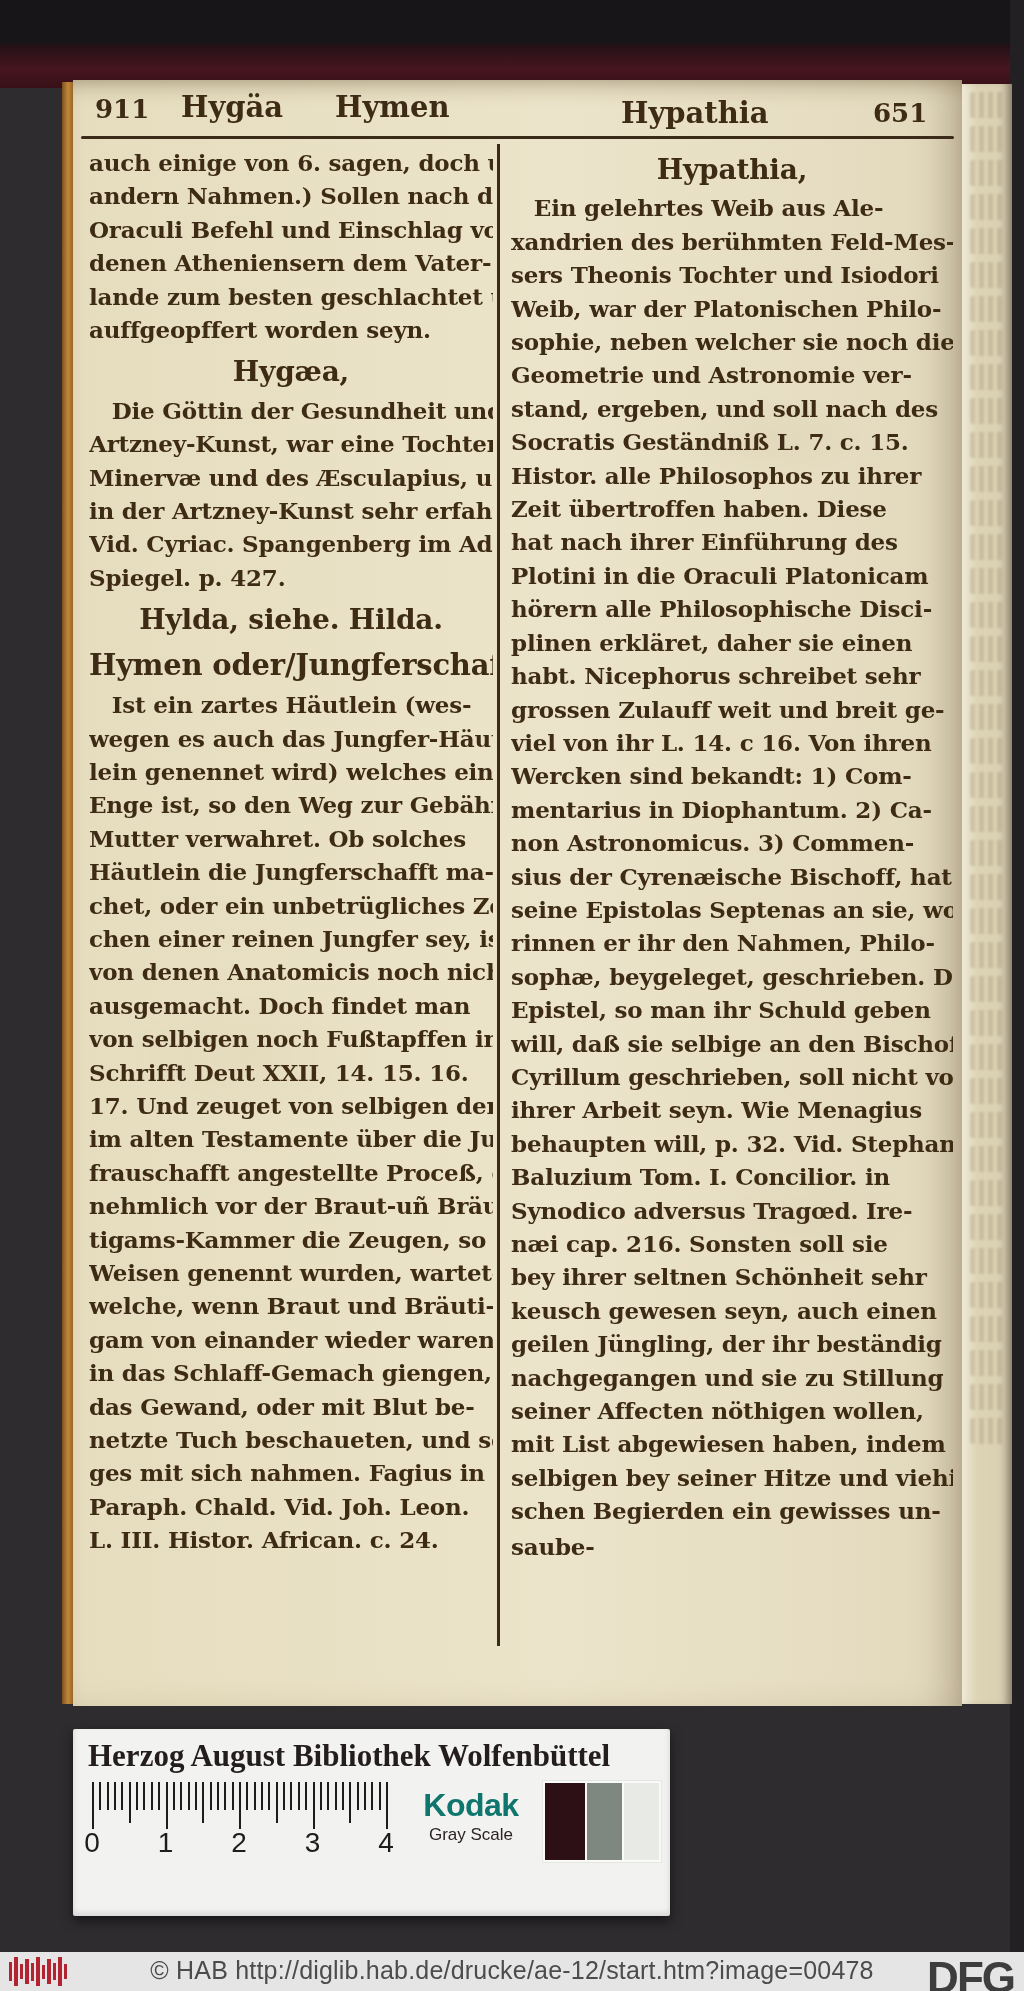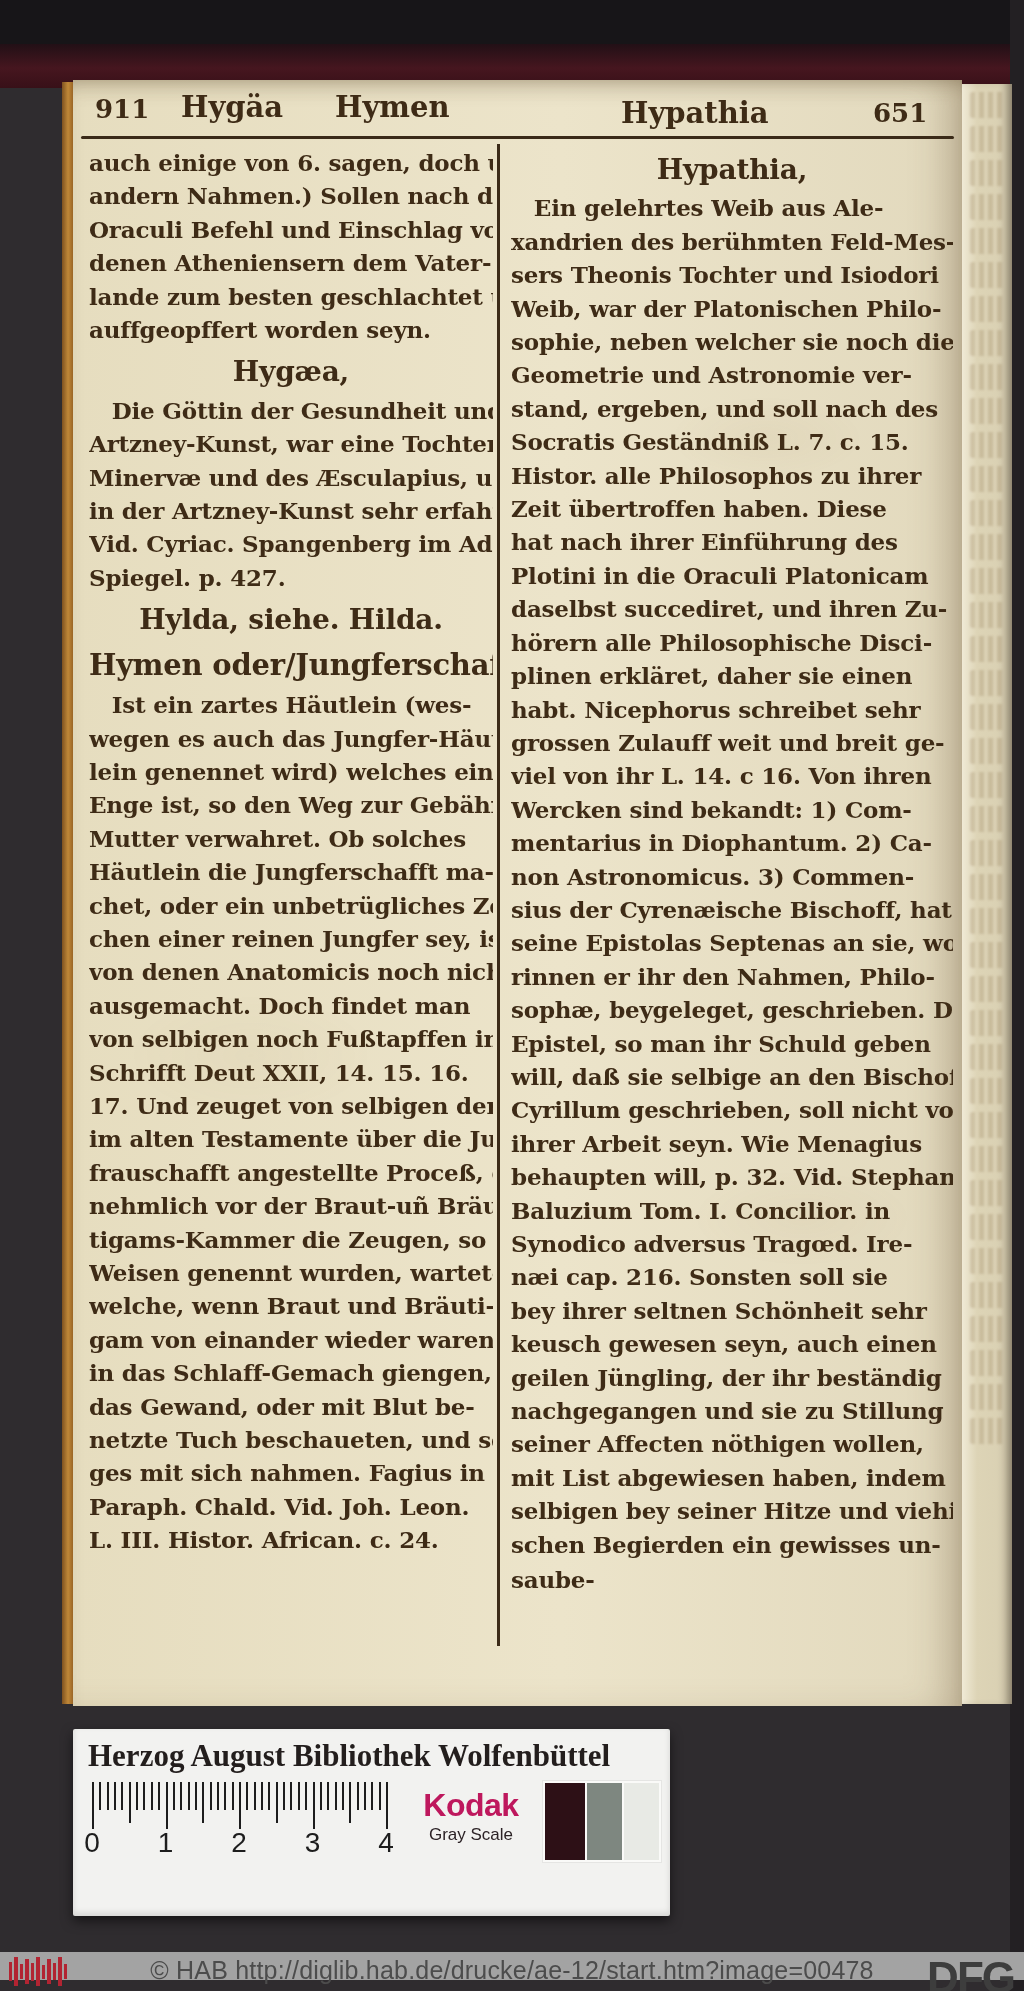--- a/index.html
+++ b/index.html
@@ -64,30 +64,30 @@
   .ruler{position:absolute;left:19px;top:53px;width:320px;height:80px;}
   .tick{position:absolute;top:0;width:2px;background:#1d1d1d;}
   .t1{height:28px;}
   .t5{height:41px;}
   .t10{height:47px;}
   .ruler-nums{position:absolute;left:19px;top:98px;width:320px;height:32px;
     font-family:"Liberation Sans", sans-serif;font-size:28px;color:#1d1d1d;}
   .ruler-nums span{position:absolute;transform:translateX(-50%);}
   .kodak{position:absolute;left:330px;top:58px;width:136px;text-align:center;}
   .kodak-word{font-family:"Liberation Sans", sans-serif;font-weight:bold;font-size:32px;
-    letter-spacing:-.5px;color:#be185d;}
+    letter-spacing:-.5px;color:#0f766e;}
   .kodak-sub{font-family:"Liberation Sans", sans-serif;font-size:17px;color:#2c2326;margin-top:1px;}
   .patches{position:absolute;left:470px;top:52px;width:118px;height:81px;background:#fafaf8;
     box-shadow:0 0 0 1px rgba(0,0,0,.05);}
   .patch{position:absolute;top:2px;height:77px;}
   .patch.dark{left:2px;width:40px;background:#2d1016;}
   .patch.mid{left:44px;width:35px;background:#7e8780;}
   .patch.light{left:81px;width:35px;background:#e8eae5;}
   
-  .footer{position:absolute;left:0;top:1952px;width:1024px;height:28px;background:#a3a3a3;
+  .footer{position:absolute;left:0;top:1952px;width:1024px;height:39px;background:#e5e5e5;
     font-family:"Liberation Sans", sans-serif;}
   .hab-logo{position:absolute;left:8px;top:3px;}
   .footer-url{position:absolute;left:0;top:4px;width:100%;text-align:center;
     font-size:25px;color:#4c4c4c;letter-spacing:.2px;}
   .dfg{position:absolute;right:10px;top:1px;font-weight:bold;font-size:44px;color:#3d3d3d;
     letter-spacing:-2px;}
 </style>
 </head>
 <body>
 
@@ -174,21 +174,20 @@
           <div class="ln">sers Theonis Tochter und Isiodori</div>
           <div class="ln">Weib, war der Platonischen Philo-</div>
           <div class="ln">sophie, neben welcher sie noch die</div>
           <div class="ln">Geometrie und Astronomie ver-</div>
           <div class="ln">stand, ergeben, und soll nach des</div>
           <div class="ln">Socratis Geständniß L. 7. c. 15.</div>
           <div class="ln">Histor. alle Philosophos zu ihrer</div>
           <div class="ln">Zeit übertroffen haben.  Diese</div>
           <div class="ln">hat nach ihrer Einführung des</div>
           <div class="ln">Plotini in die Oraculi Platonicam</div>
-          <div class="ln">daselbst succediret, und ihren Zu-</div>
           <div class="ln">hörern alle Philosophische Disci-</div>
           <div class="ln">plinen erkläret, daher sie einen</div>
           <div class="ln">habt.  Nicephorus schreibet sehr</div>
           <div class="ln">grossen Zulauff weit und breit ge-</div>
           <div class="ln">viel von ihr L. 14. c 16. Von ihren</div>
           <div class="ln">Wercken sind bekandt: 1) Com-</div>
           <div class="ln">mentarius in Diophantum. 2) Ca-</div>
           <div class="ln">non Astronomicus. 3) Commen-</div>
           <div class="ln">sius der Cyrenæische Bischoff, hat</div>
           <div class="ln">seine Epistolas Septenas an sie, wo-</div>

